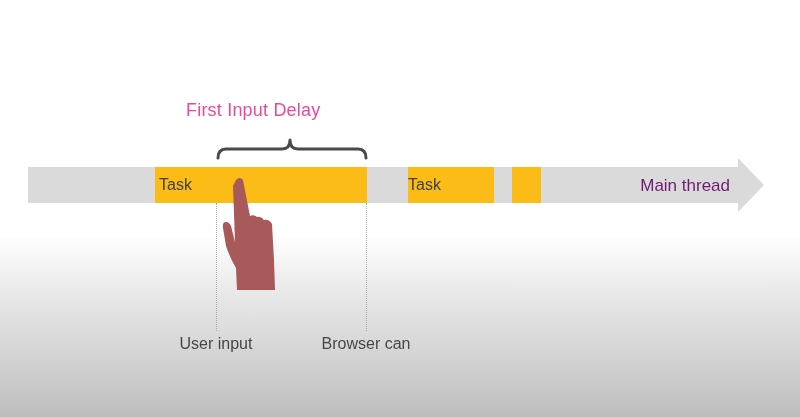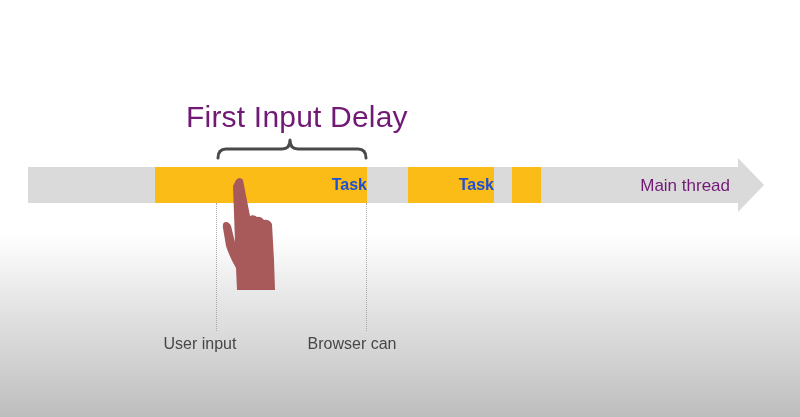--- a/index.html
+++ b/index.html
@@ -3,52 +3,52 @@
   <meta charset="utf-8">
   <style>
     html, body { margin: 0; padding: 0; }
     body {
       width: 800px; height: 417px; position: relative; overflow: hidden;
       font-family: "Liberation Sans", "DejaVu Sans", sans-serif;
       background: linear-gradient(to bottom, #ffffff 0px, #ffffff 235px, #e6e6e6 300px, #d2d2d2 360px, #bdbdbd 417px);
     }
     .abs { position: absolute; }
     #title {
-      left: 186px; top: 100px; font-size: 30px; color: #701a75; white-space: nowrap; letter-spacing: 0.2px;
+      left: 186px; top: 100px; font-size: 18px; color: #ec4899; white-space: nowrap; letter-spacing: 0.2px;
     }
     #bar {
       left: 28px; top: 167px; width: 712px; height: 36px; background: #dadada;
     }
     #arrowhead {
       left: 738px; top: 158px; width: 0; height: 0;
       border-top: 27px solid transparent; border-bottom: 27px solid transparent;
       border-left: 26px solid #dadada;
     }
     .task {
       top: 167px; height: 36px; background: #fbbc17;
-      display: flex; align-items: center; justify-content: flex-end;
-      font-size: 16px; color: #1d4ed8; font-weight: bold;
+      display: flex; align-items: center; justify-content: flex-start;
+      font-size: 16px; color: #404040;
     }
     #task1 { left: 155px; width: 212px; }
     #task1 span { margin-left: 4px; }
     #task2 { left: 408px; width: 86px; }
     #task3 { left: 512px; width: 29px; }
     #main-thread-label {
       left: 600px; top: 176px; font-size: 17px; color: #701a75; white-space: nowrap; width: 130px; text-align: right;
     }
     .vline {
       top: 203px; height: 128px; width: 0; border-left: 1px dotted #a8a8a8;
     }
     #vline-user { left: 216px; }
     #vline-browser { left: 366px; }
     .caption {
       font-size: 16px; color: #474747; text-align: center; line-height: 24px; white-space: nowrap;
     }
-    #caption-user { left: 144px; top: 332px; width: 112px; }
-    #caption-browser { left: 256px; top: 332px; width: 192px; }
+    #caption-user { left: 160px; top: 332px; width: 112px; }
+    #caption-browser { left: 270px; top: 332px; width: 192px; }
   </style>
 </head>
 <body>
 
 <div id="title" class="abs">First Input Delay</div>
 
 <svg class="abs" style="left:210px; top:136px;" width="165" height="26">
   <path d="M8 22 Q8 13 16 13 L72 13 Q80 13 80 4 Q80 13 88 13 L148 13 Q156 13 156 22" fill="none" stroke="#4a4a4a" stroke-width="3" stroke-linecap="round" stroke-linejoin="round"></path>
 </svg>
 

